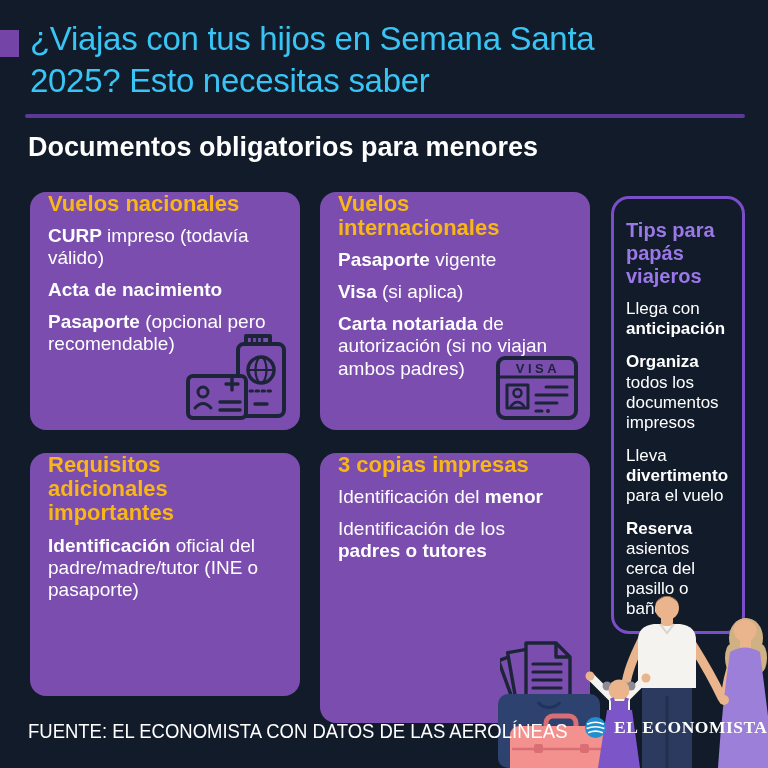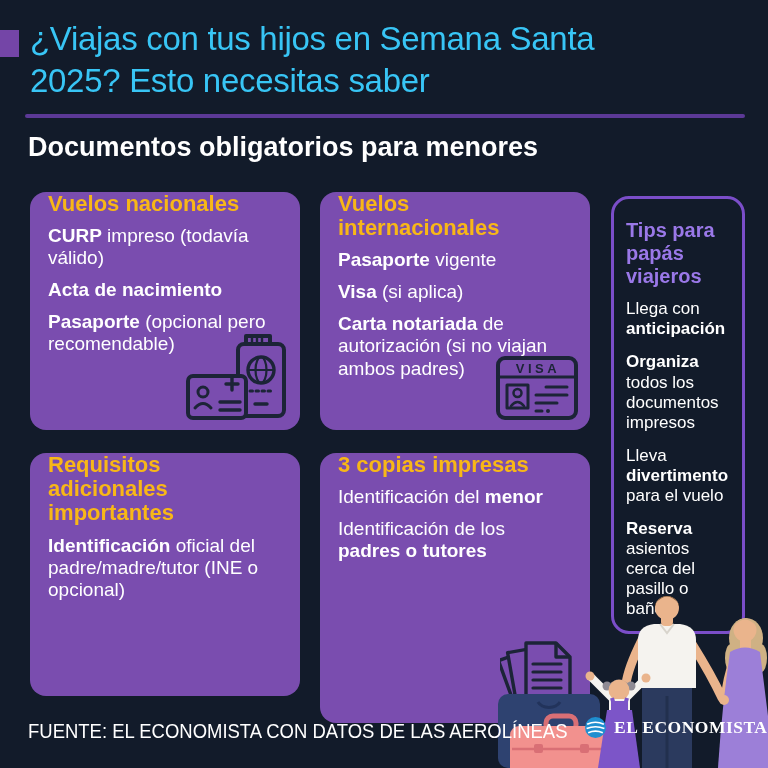--- a/index.html
+++ b/index.html
@@ -137,21 +137,21 @@
         <path d="M40 55 h6" stroke-width="3"></path>
       </g>
       <circle class="f-ic" cx="52" cy="55" r="2"></circle>
       <text class="visa-text" x="42" y="17">VISA</text>
     </svg>
   </section>
 
   <section class="abs card card-3">
     <h3>Requisitos adicionales
 importantes</h3>
-    <p><span class="seg-bold">Identificación</span><span> oficial del padre/madre/tutor (INE o opcional)</span></p>
+    <p><span class="seg-bold">Identificación</span><span> oficial del padre/madre/tutor (INE o pasaporte)</span></p>
   </section>
 
   <section class="abs card card-4">
     <h3>3 copias impresas</h3>
     <p><span>Identificación del </span><span class="seg-bold">menor</span></p>
     <p><span>Identificación de los </span><span class="seg-bold">padres o tutores</span></p>
     <svg class="card-icon icon-papers" width="78" height="84" viewBox="0 0 78 84">
       <g class="s-ic f-card" stroke-width="3.4" stroke-linejoin="round">
         <rect x="6" y="16" width="36" height="50" transform="rotate(-20 24 41)"></rect>
         <rect x="12" y="12" width="38" height="54" transform="rotate(-10 31 39)"></rect>

